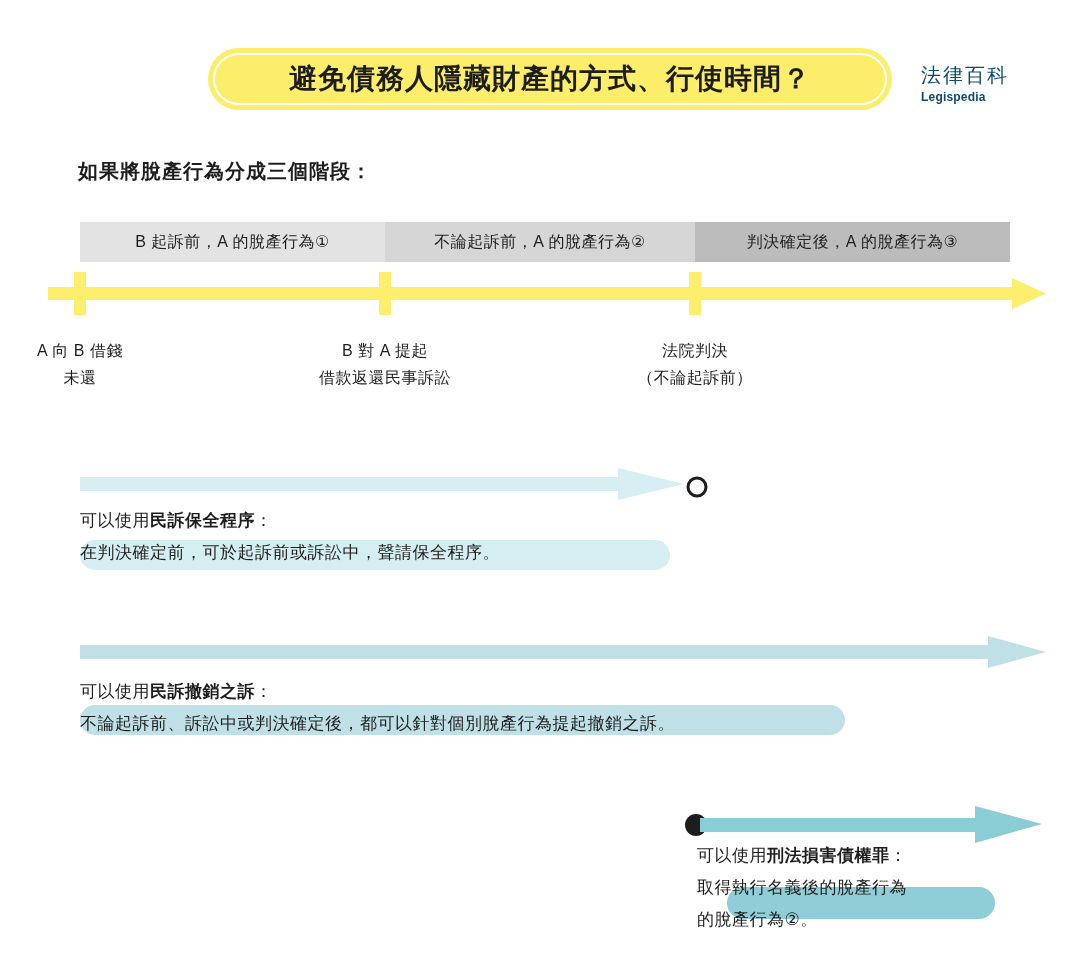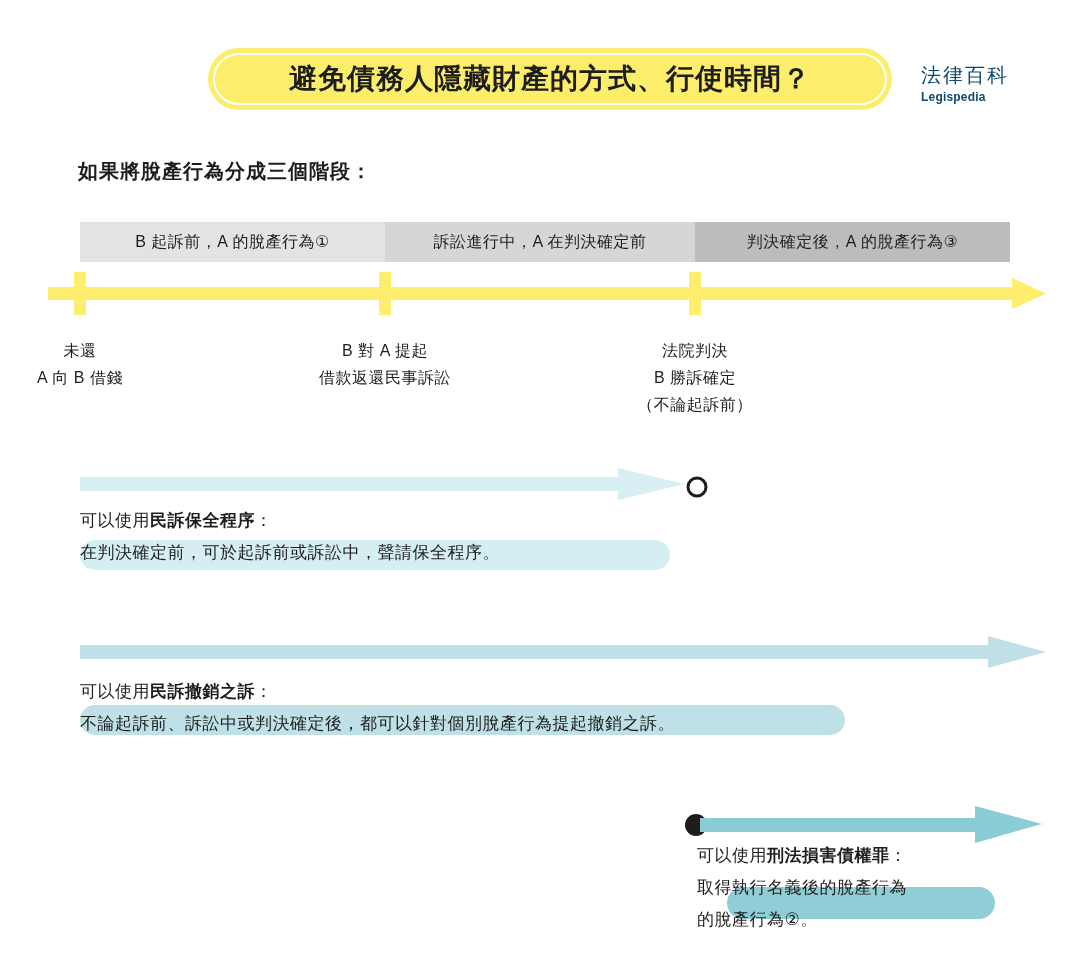--- a/index.html
+++ b/index.html
@@ -166,21 +166,21 @@
   <div id="brand">
     <div id="brand-cn">法律百科</div>
     <div id="brand-en">Legispedia</div>
   </div>
 </div>
 
 <div id="subheading">如果將脫產行為分成三個階段：</div>
 
 <div id="stage-bar">
   <div class="stage-seg" id="stage-seg-0">B 起訴前，A 的脫產行為①</div>
-  <div class="stage-seg" id="stage-seg-1">訴訟進行中，A 在判決確定前</div>
+  <div class="stage-seg" id="stage-seg-1">不論起訴前，A 的脫產行為②</div>
   <div class="stage-seg" id="stage-seg-2">判決確定後，A 的脫產行為③</div>
 </div>
 
 <svg id="timeline" viewBox="0 0 1065 974" width="1065" height="974">
 
   <g>
     <rect x="48" y="287" width="982" height="13" fill="#fdee6e"></rect>
     <polygon points="1012,278 1012,309 1046,293.5" fill="#fdee6e"></polygon>
     <rect x="74" y="272" width="12" height="43" fill="#fdee6e"></rect>
     <rect x="379" y="272" width="12" height="43" fill="#fdee6e"></rect>
@@ -199,30 +199,29 @@
   </g>
 
   <g>
     <circle cx="696" cy="825" r="11" fill="#1d1d1d"></circle>
     <rect x="700" y="818" width="290" height="14" fill="#8acdd5"></rect>
     <polygon points="975,806 975,843 1042,824" fill="#8acdd5"></polygon>
   </g>
 </svg>
 
 <div class="tl-label" id="tl-label-0">
+  <div>A 向 B 借錢</div>
   <div>未還</div>
-  <div>A 向 B 借錢</div>
 </div>
 <div class="tl-label" id="tl-label-1">
   <div>B 對 A 提起</div>
   <div>借款返還民事訴訟</div>
 </div>
 <div class="tl-label" id="tl-label-2">
   <div>法院判決</div>
-  <div>B 勝訴確定</div>
   <div>（不論起訴前）</div>
 </div>
 
 <div class="hl" id="hl-0"></div>
 <div class="measure-text" id="measure-0-text">
   <div><span>可以使用</span><b>民訴保全程序</b><span>：</span></div>
   <div>在判決確定前，可於起訴前或訴訟中，聲請保全程序。</div>
 </div>
 
 <div class="hl" id="hl-1"></div>

